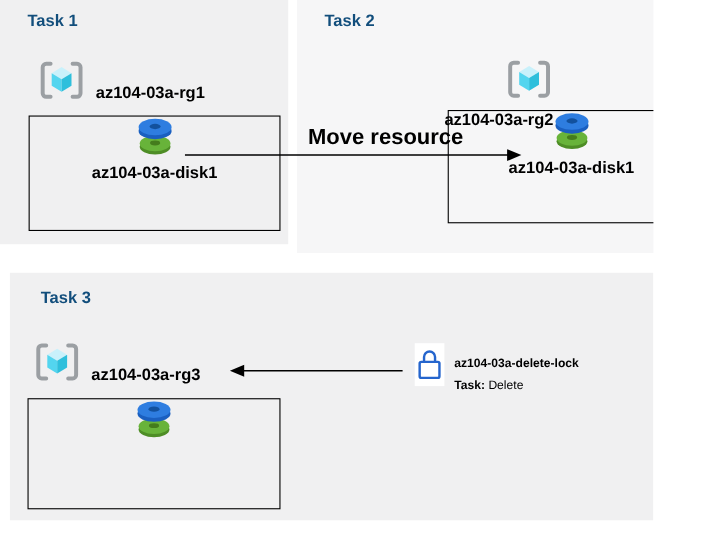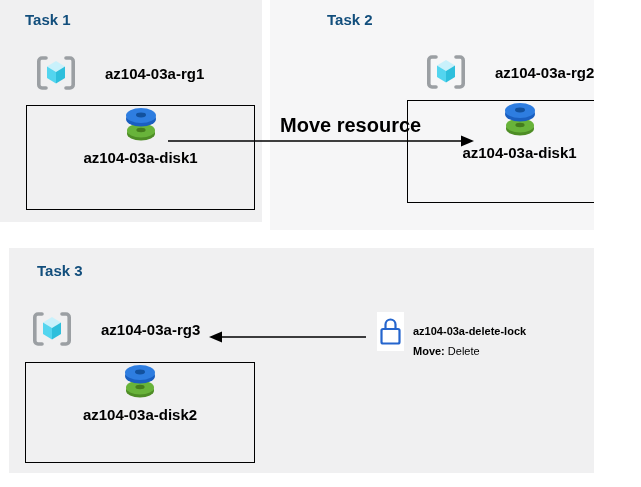--- a/index.html
+++ b/index.html
@@ -8,25 +8,25 @@
     font-family:"Liberation Sans","DejaVu Sans",sans-serif;color:#000;
   }
   .panel{position:absolute;}
   .panel-1{left:0;top:0;width:262px;height:222px;background:#f0f0f1;}
   .panel-2{left:270px;top:0;width:368px;height:230px;background:#f6f6f7;}
   .panel-3{left:9px;top:248px;width:585px;height:225px;background:#f0f0f1;}
   .task-title{
     position:absolute;font-size:15px;font-weight:700;color:#124e7c;white-space:nowrap;
   }
   .t1{left:25px;top:11px;}
-  .t2{left:25px;top:11px;margin-left:32px;}
+  .t2{left:25px;top:11px;}
   .t3{left:28px;top:14px;}
-  .rg-row{position:absolute;display:flex;align-items:center;gap:27px;}
+  .rg-row{position:absolute;display:flex;align-items:flex-end;gap:9px;}
   .rg1{left:34px;top:53px;}
-  .rg2{left:424px;top:52px;}
+  .rg2{left:404px;top:52px;flex-direction:column;}
   .rg3{left:30px;top:309px;}
   .rg-label{font-size:15px;font-weight:700;white-space:nowrap;}
   .res-box{
     position:absolute;border:1px solid #000;background:transparent;
     display:flex;flex-direction:column;align-items:center;
     padding-top:0;gap:7px;box-sizing:border-box;
   }
   .box1{left:26px;top:105px;width:229px;height:105px;}
   .box2{left:407px;top:100px;width:225px;height:103px;}
   .box3{left:25px;top:362px;width:230px;height:101px;}
@@ -120,21 +120,20 @@
 
   <div class="res-box box3">
     <svg width="40" height="36" viewBox="0 0 40 36">
       <ellipse cx="20" cy="27.5" rx="14" ry="7" fill="#4e8d26"></ellipse>
       <ellipse cx="20" cy="24.5" rx="14" ry="7" fill="#68b33a"></ellipse>
       <ellipse cx="20" cy="24" rx="4.6" ry="2.2" fill="#447c1d"></ellipse>
       <ellipse cx="20" cy="13" rx="15" ry="7.5" fill="#1a5fc0"></ellipse>
       <ellipse cx="20" cy="9.5" rx="15" ry="7.5" fill="#2e7de0"></ellipse>
       <ellipse cx="20" cy="9" rx="5" ry="2.4" fill="#12519e"></ellipse>
     </svg>
-    <span class="res-label">az104-03a-disk2</span>
   </div>
 
   <svg class="arrow arrow-move" width="308" height="22" viewBox="0 0 308 22">
     <line x1="0" y1="11" x2="295" y2="11" stroke="#000" stroke-width="1.4"></line>
     <polygon points="306,11 293,5.6 293,16.4" fill="#000"></polygon>
   </svg>
   <div class="move-label">Move resource</div>
 
   <svg class="arrow arrow-lock" width="160" height="22" viewBox="0 0 160 22">
     <line x1="13" y1="11" x2="158" y2="11" stroke="#000" stroke-width="1.4"></line>
@@ -143,16 +142,16 @@
 
   <div class="lock-chip">
     <svg width="25" height="33" viewBox="0 0 25 33">
       <path d="M7.5 14 V9.5 a5 5 0 0 1 10 0 V14" fill="none" stroke="#2565cd" stroke-width="2.2"></path>
       <rect x="3.5" y="14" width="18" height="14.5" rx="1.5" fill="none" stroke="#2565cd" stroke-width="2.2"></rect>
     </svg>
   </div>
 
   <div class="lock-text">
     <div class="lock-name">az104-03a-delete-lock</div>
-    <div class="lock-type"><b>Move:</b> <span>Delete</span></div>
+    <div class="lock-type"><b>Task:</b> <span>Delete</span></div>
   </div>
 
 </div>
 
 </body></html>

